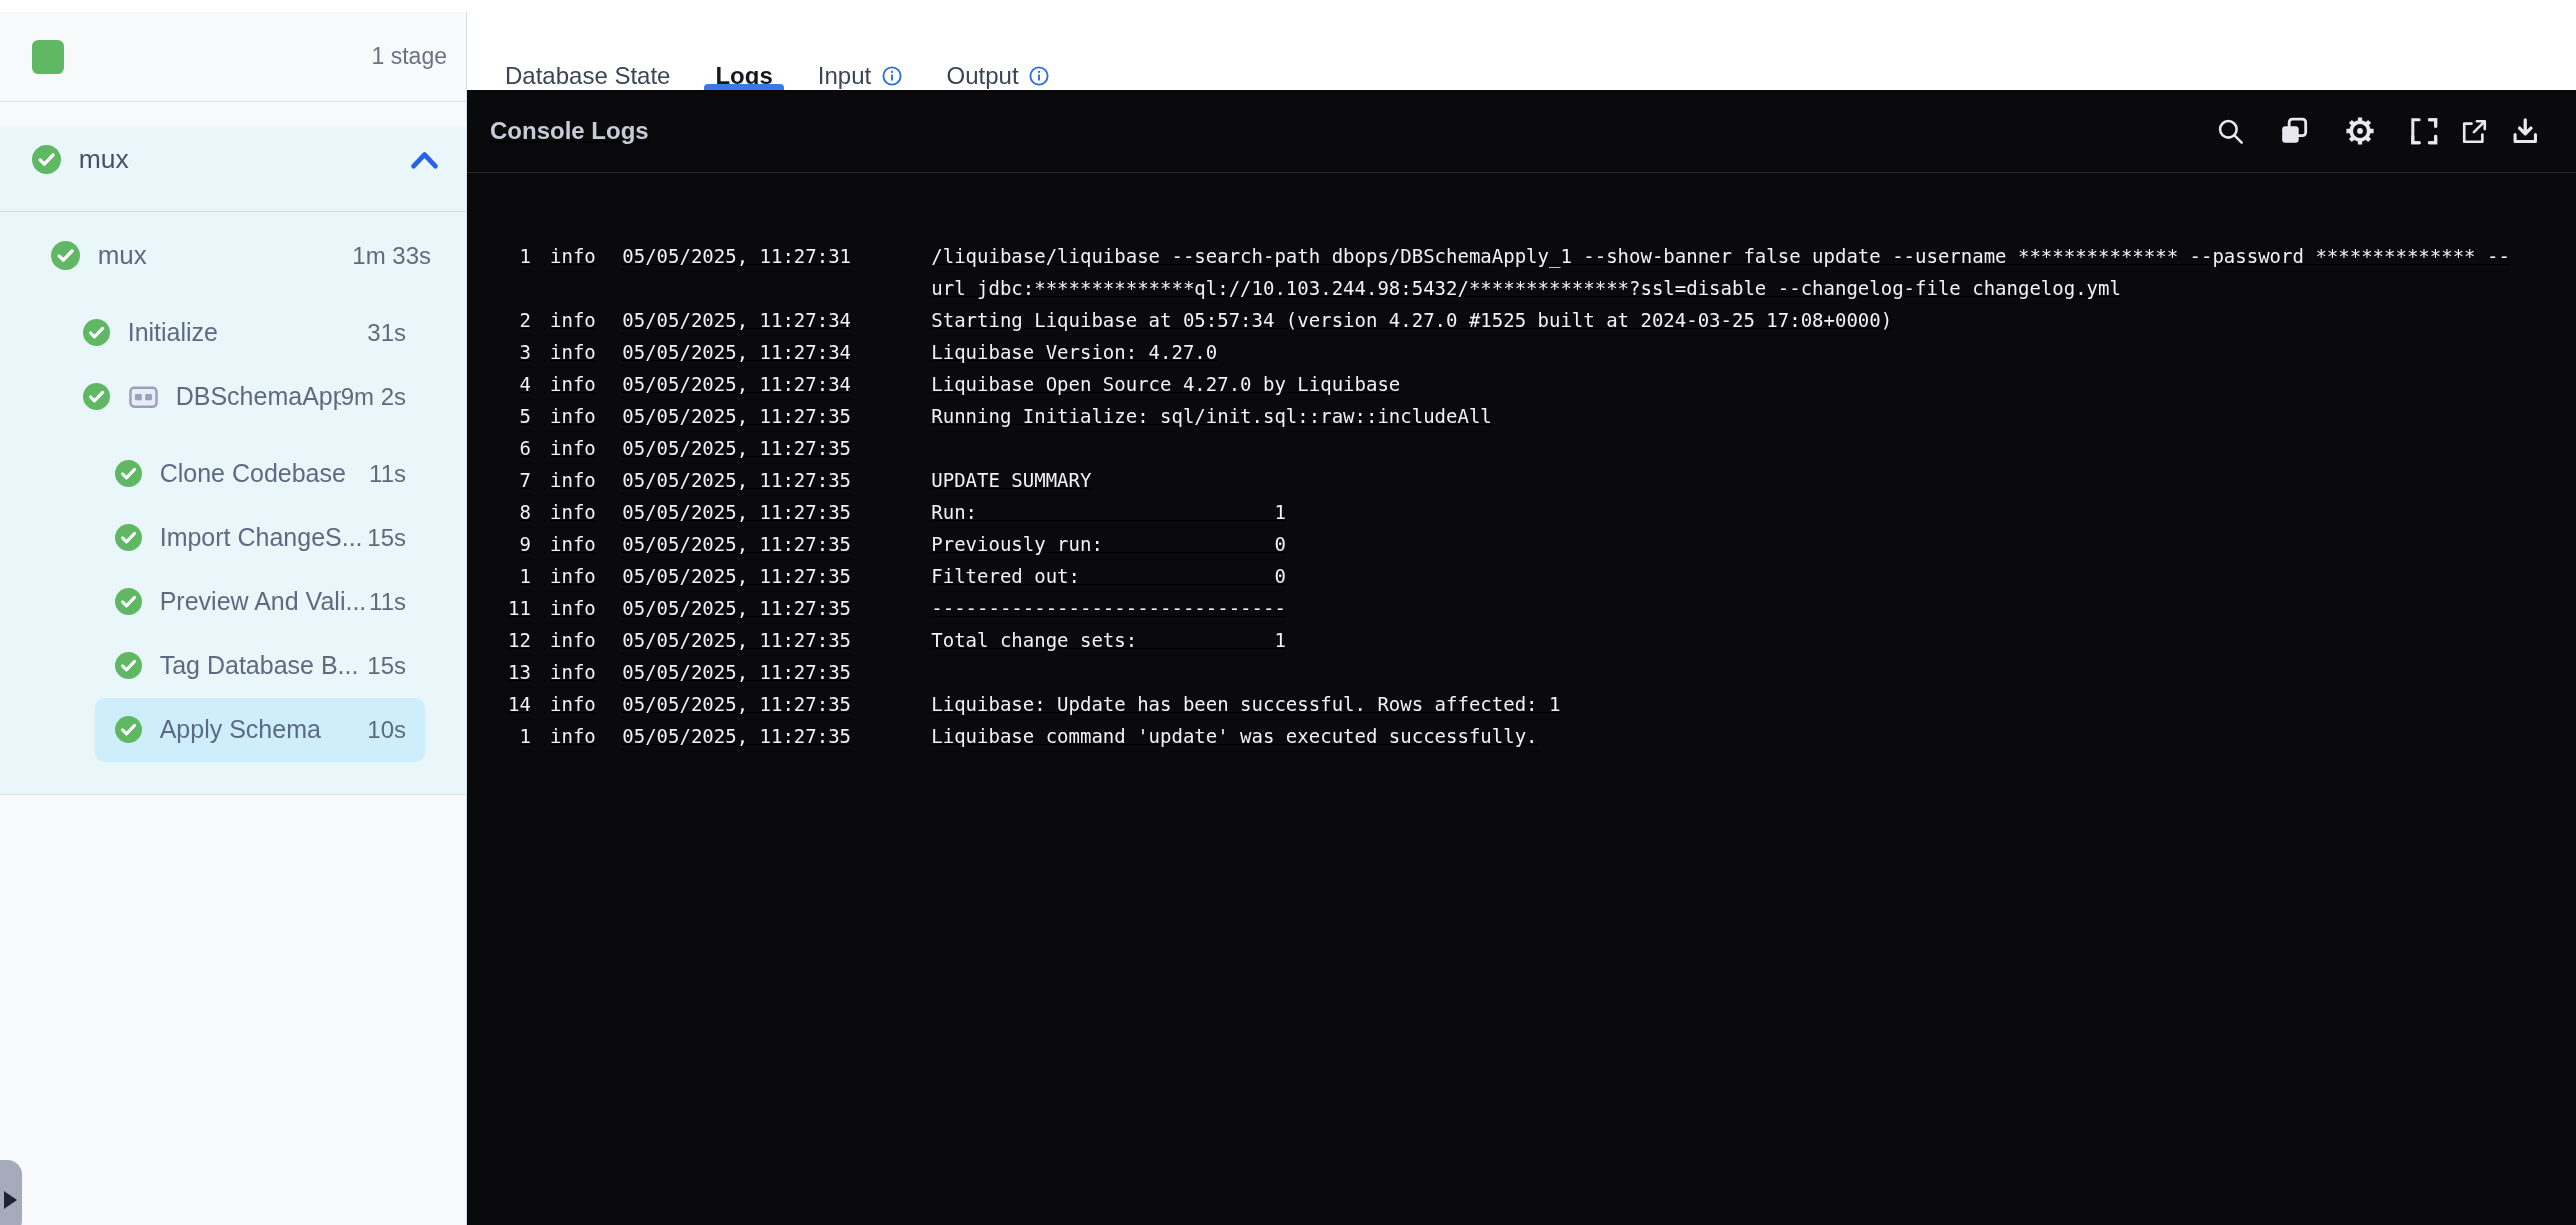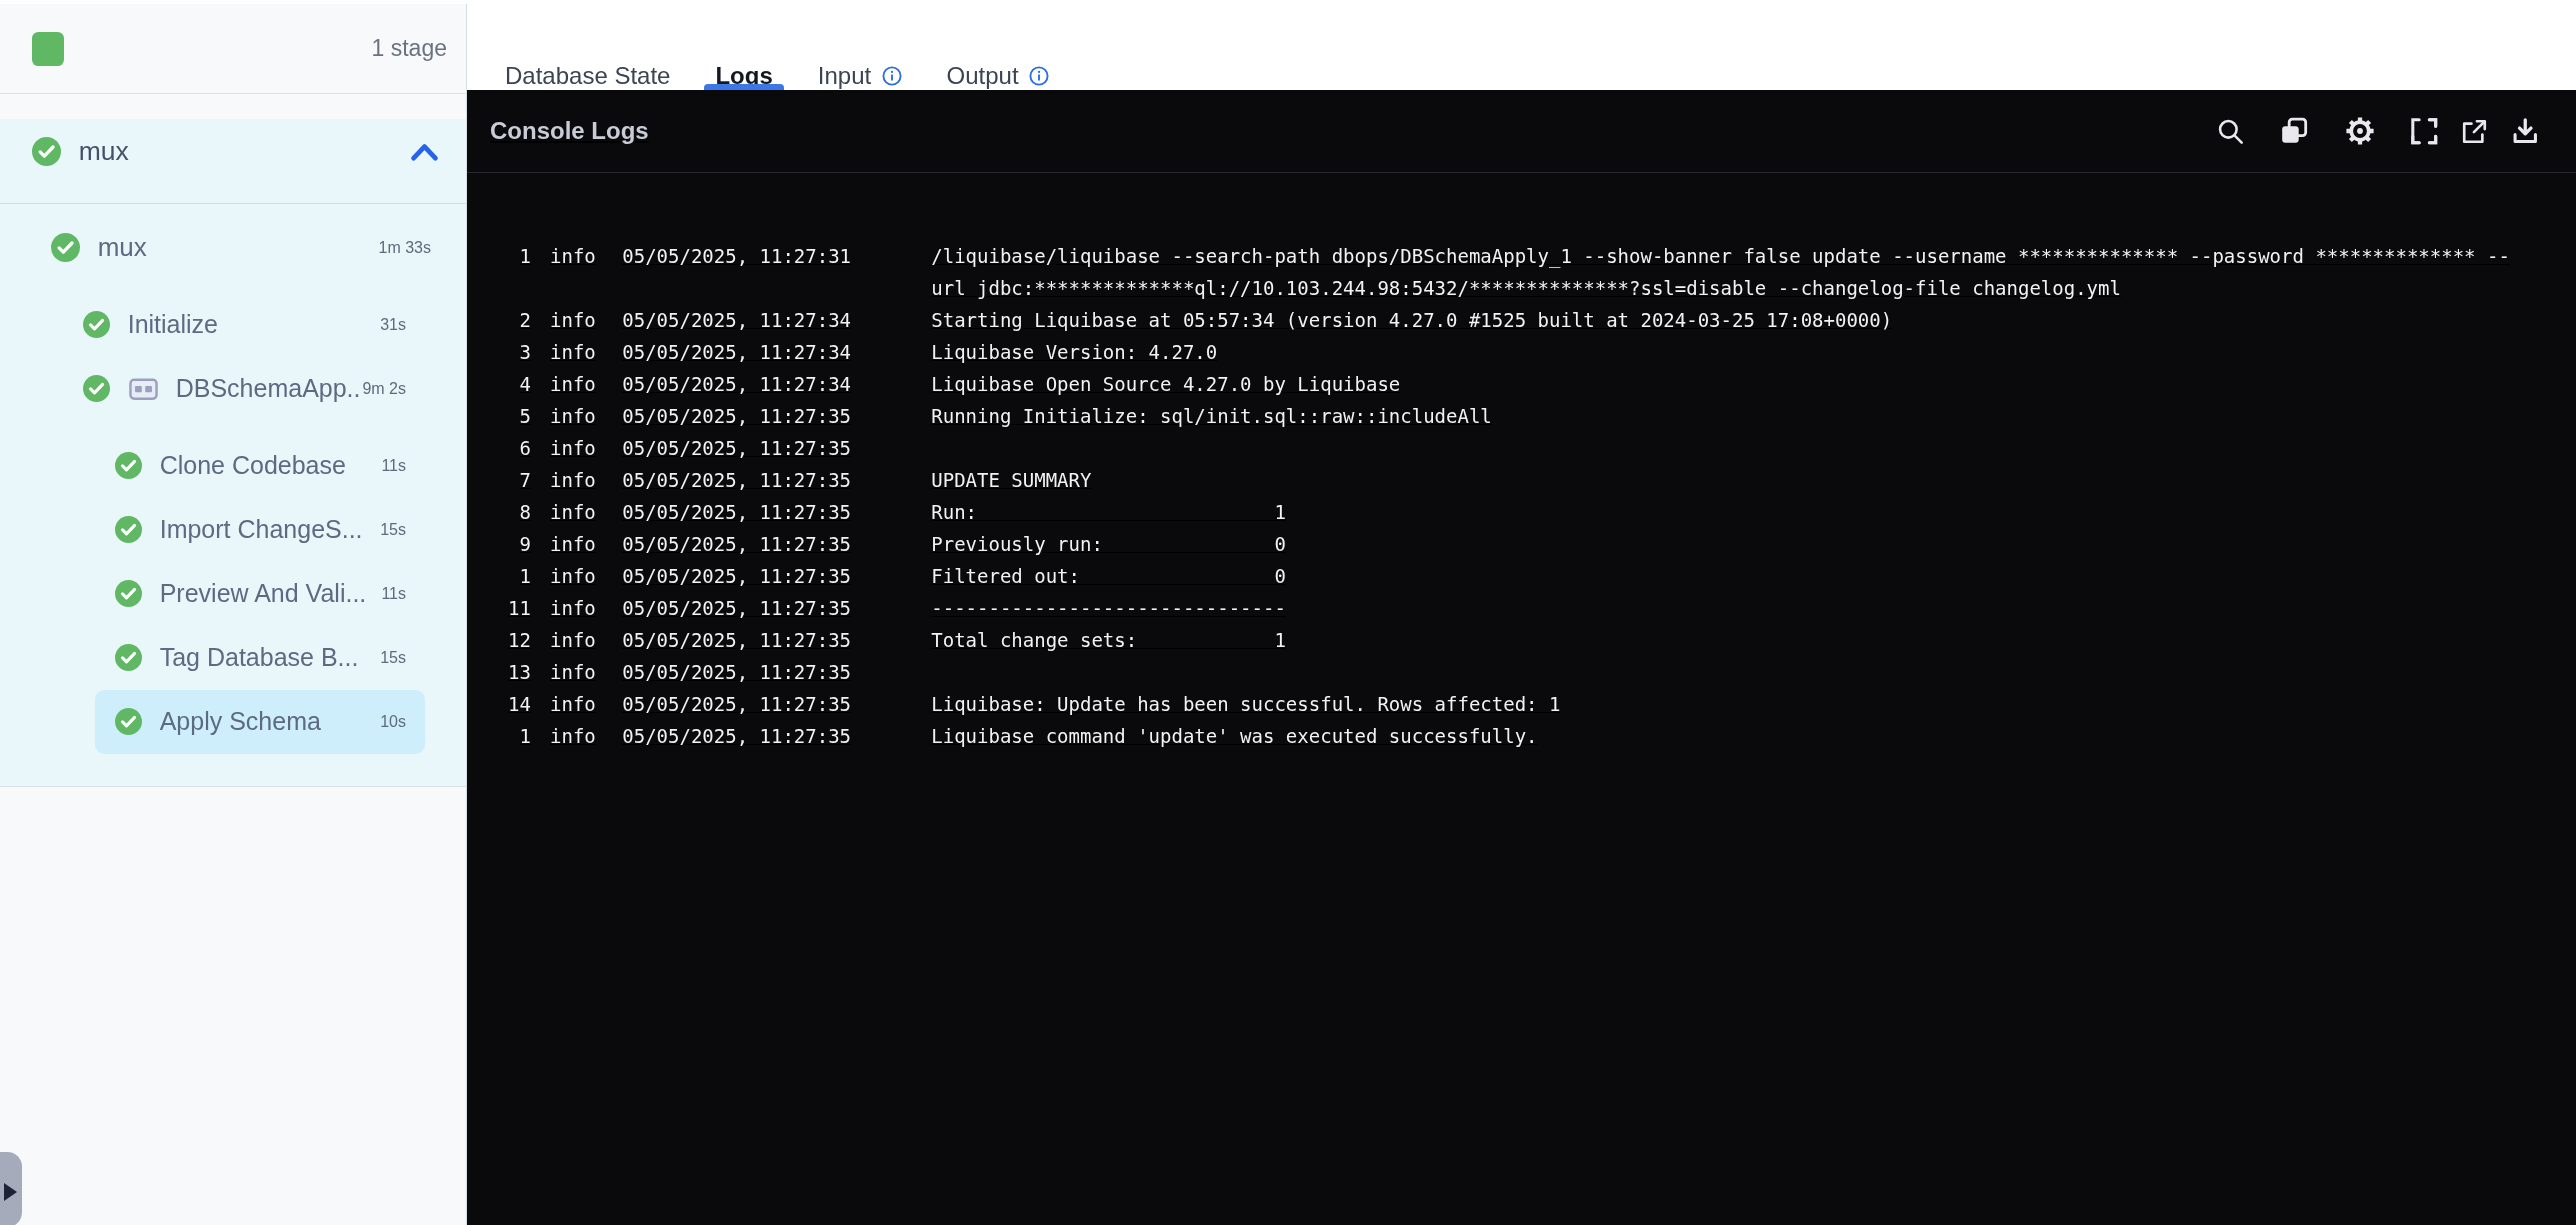--- a/index.html
+++ b/index.html
@@ -6,21 +6,21 @@
   html,body { width: 2576px; height: 1225px; }
   body {
     position: relative;
     background: #ffffff;
     font-family: "Liberation Sans", sans-serif;
     overflow: hidden;
   }
 
   
   .sidebar {
-    position: absolute; left: 0; top: 4px; bottom: 0; width: 467px;
+    position: absolute; left: 0; top: 12px; bottom: 0; width: 467px;
     background: #f7f9fb;
     border-right: 1.6px solid #d8dde4;
   }
   .sidebar-header {
     height: 90px; background: #f7f9fb;
     border-bottom: 0.8px solid #dde2e8;
     display: flex; align-items: center;
     padding: 0 19px 0 32px;
   }
   .stage-square { width: 32px; height: 34px; border-radius: 6.4px; background: #60b865; }
@@ -41,21 +41,21 @@
   .chevron { margin-left: auto; display: flex; align-items: center; }
   .section-divider { height: 0.8px; background: #d2dce1; margin-top: 20px; }
 
   .stage-row {
     height: 64px; margin-top: 12px;
     display: flex; align-items: center;
     padding: 0 35px 0 51px;
     cursor: pointer;
   }
   .stage-row .label { margin-left: 17.7px; font-size: 26px; font-weight: 500; color: #5c6a82; }
-  .row-time { margin-left: auto; font-size: 16px; color: #5f6a7d; white-space: nowrap; text-align: center; }
+  .row-time { margin-left: auto; font-size: 24px; color: #5f6a7d; white-space: nowrap; text-align: center; }
 
   .step-row {
     height: 64px;
     display: flex; align-items: center;
     margin: 0 41px 0 63px;
     padding: 0 19px 0 20px;
     border-radius: 9.6px;
     cursor: pointer;
   }
   .step-row.level2 { margin-left: 95px; }

